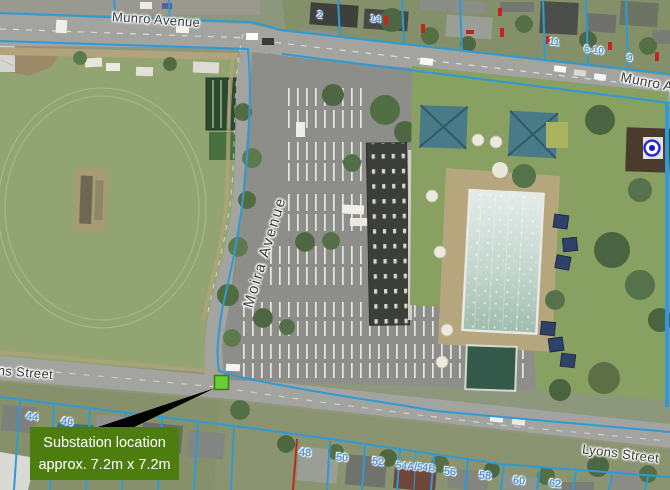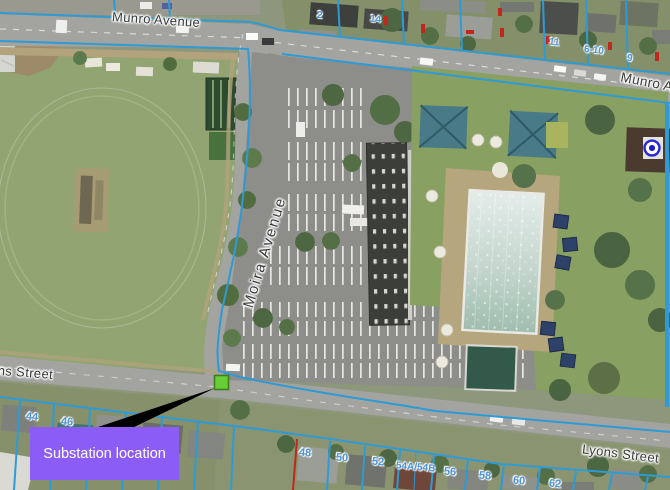--- a/index.html
+++ b/index.html
@@ -10,21 +10,21 @@
     white-space:nowrap;
     text-shadow:0 0 2px #fff,0 0 2px #fff,0 0 3px #fff,1px 1px 2px #fff,-1px -1px 2px #fff,1px -1px 2px #fff,-1px 1px 2px #fff;}
   .lbl-munro-top{left:112px;top:12px;transform:rotate(4deg);}
   .lbl-munro-right{left:620px;top:78px;transform:rotate(11deg);font-size:13.5px;}
   .lbl-moira{left:264px;top:252px;transform:translate(-50%,-50%) rotate(-73deg);font-size:15px;letter-spacing:2px;}
   .lbl-lyons-left{left:-24px;top:364px;transform:rotate(4.5deg);}
   .lbl-lyons-right{left:582px;top:446px;transform:rotate(7deg);}
   .parcel-num{position:absolute;font-size:11px;font-weight:700;color:#4e94d8;white-space:nowrap;
     text-shadow:0 0 2px #fff,0 0 2px #fff,1px 1px 1px #fff,-1px -1px 1px #fff;transform:rotate(5deg);}
   .parcel-num.small{font-size:10px;}
-  .callout{position:absolute;left:30px;top:427px;width:149px;height:53px;background:#8b5cf6;color:#fff;
+  .callout{position:absolute;left:30px;top:427px;width:149px;height:53px;background:#4d7c0f;color:#fff;
     display:flex;flex-direction:column;justify-content:center;align-items:center;
     font-size:14.5px;line-height:1.5;font-weight:500;}
 </style>
 </head>
 <body>
 
 <div class="stage">
 
 <svg width="670" height="490" viewBox="0 0 670 490">
   <defs>
@@ -321,15 +321,16 @@
   <span class="parcel-num" style="left:549px;top:477px">62</span>
 
   <span class="parcel-num small" style="left:317px;top:9px;transform:rotate(6deg)">2</span>
   <span class="parcel-num small" style="left:370px;top:13px;transform:rotate(6deg)">14</span>
   <span class="parcel-num small" style="left:549px;top:36px;transform:rotate(6deg)">11</span>
   <span class="parcel-num small" style="left:584px;top:44px;transform:rotate(6deg)">6-10</span>
   <span class="parcel-num small" style="left:627px;top:52px;transform:rotate(6deg)">9</span>
 
   <div class="callout">
     <div>Substation location</div>
+    <div>approx. 7.2m x 7.2m</div>
   </div>
 
 </div>
 
 </body></html>

